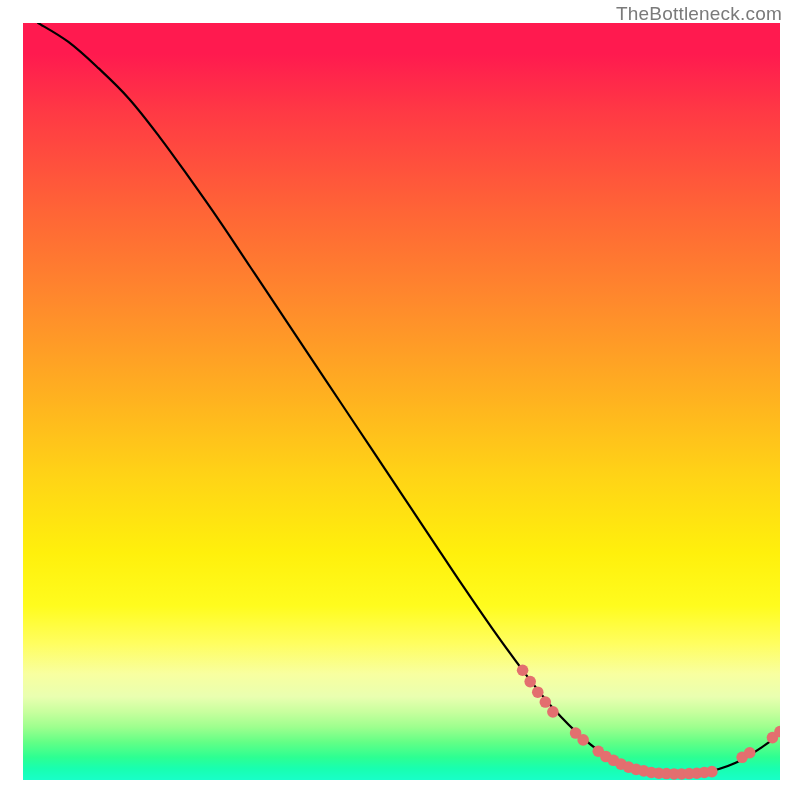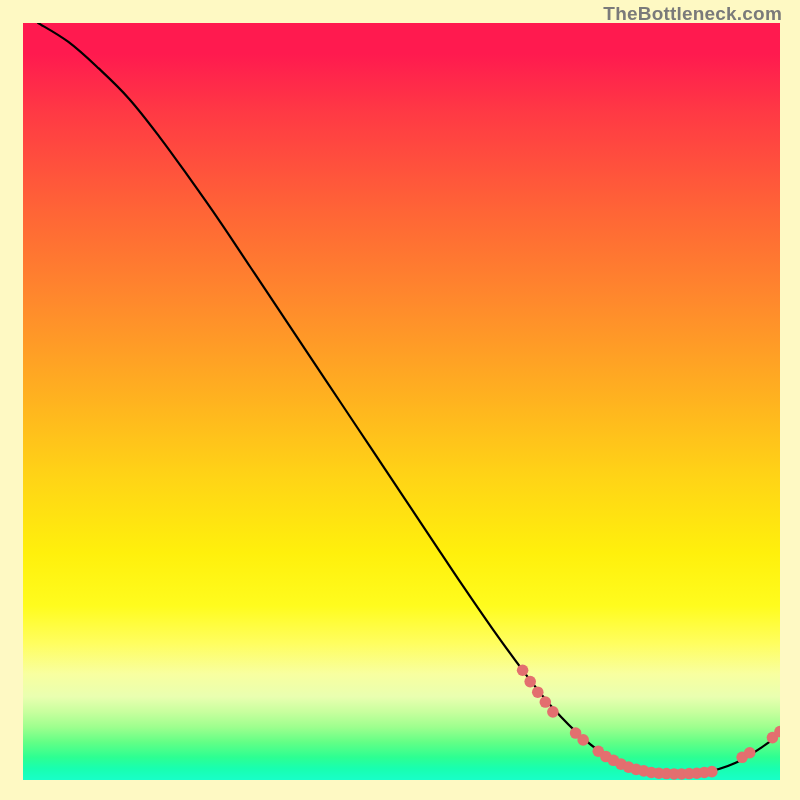--- a/index.html
+++ b/index.html
@@ -8,22 +8,21 @@
     width: 800px;
     height: 800px;
     background: #000;
     overflow: hidden;
     font-family: Arial, Helvetica, sans-serif;
   }
   .stage {
     position: relative;
     width: 800px;
     height: 800px;
-    background: #fef9c3;
-    font-weight: bold;
+    background: #ffffff;
   }
   .plot-wrap {
     position: absolute;
     left: 23px;
     top: 23px;
     width: 757px;   
     height: 757px;  
     overflow: hidden;
   }
   .gradient {

